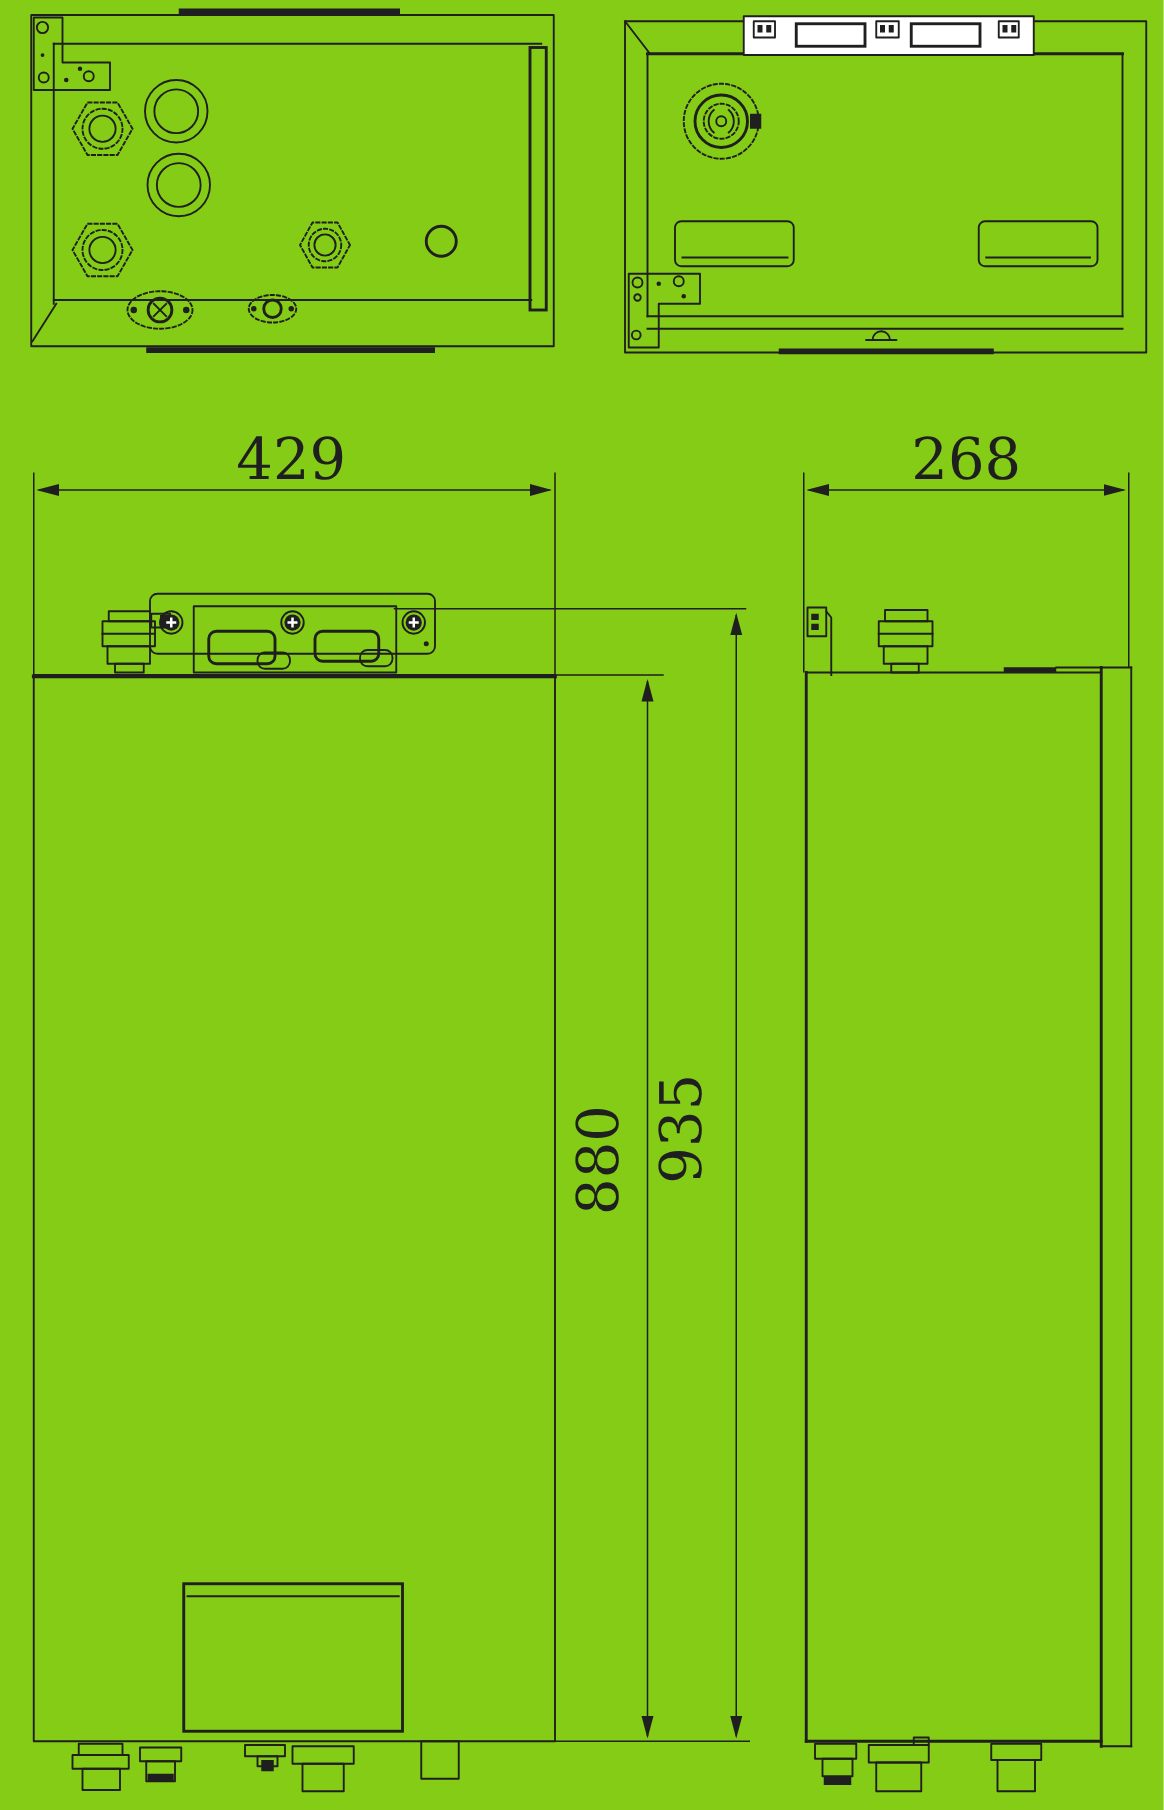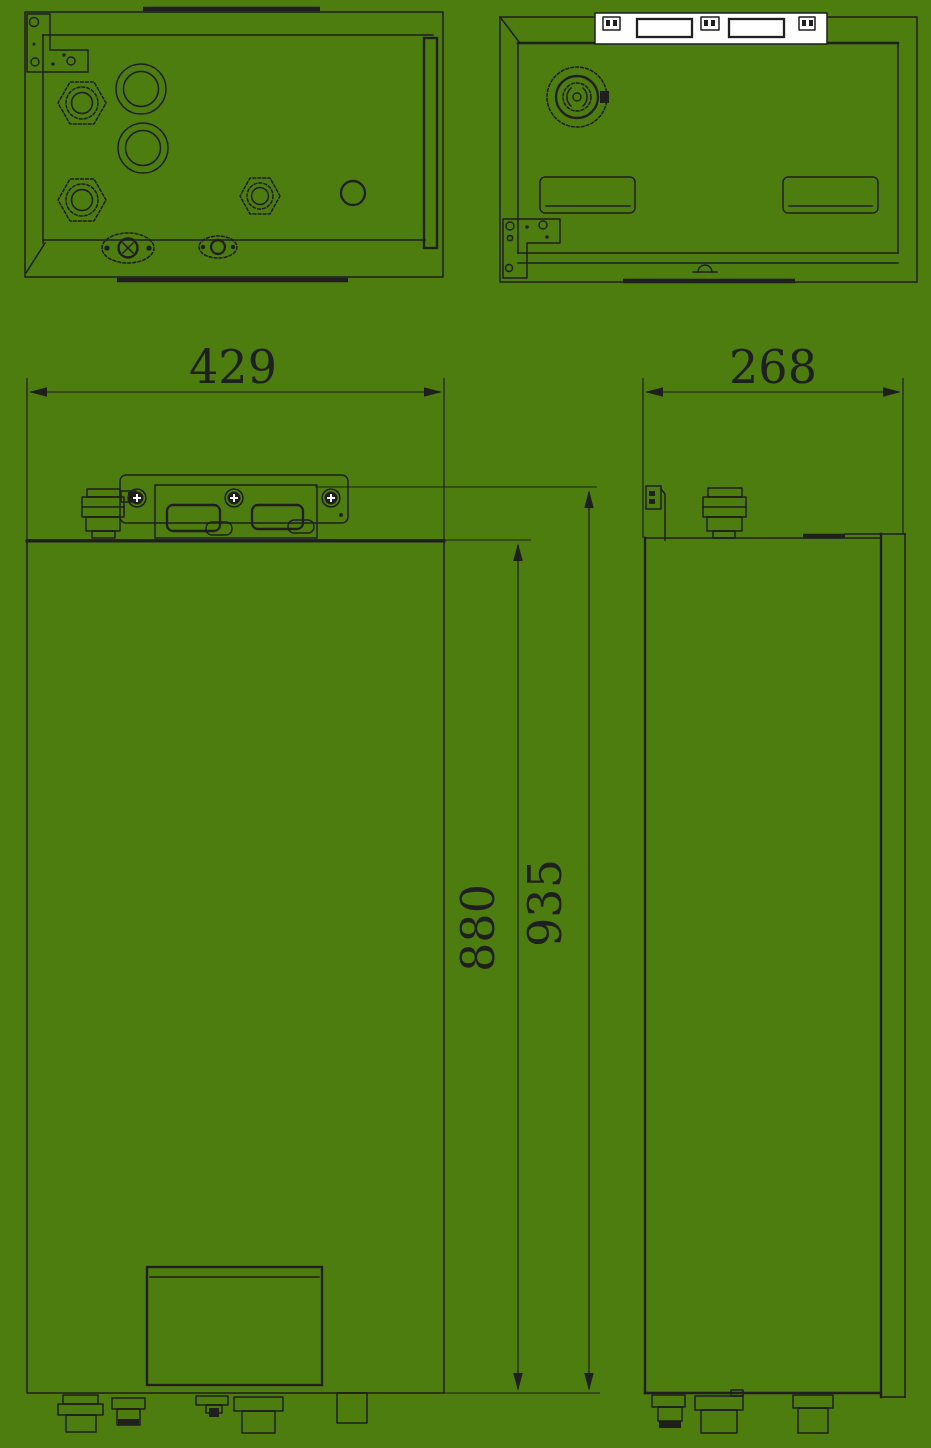--- a/index.html
+++ b/index.html
@@ -1,16 +1,16 @@
 <!DOCTYPE html>
 <html><head>
 <meta charset="utf-8">
 <style>
   html,body{margin:0;padding:0;background:#ffffff;}
-  .canvas{position:relative;width:931px;height:1448px;background:#4d7c0f;overflow:hidden;
+  .canvas{position:relative;width:931px;height:1448px;background:#84cc16;overflow:hidden;
           font-family:"DejaVu Serif", serif;}
   svg{position:absolute;left:0;top:0;}
   
   .ln  {fill:none;stroke:#1f1f1f;stroke-width:1.5;stroke-linecap:square;stroke-linejoin:round;}
   .ln2 {fill:none;stroke:#1f1f1f;stroke-width:2.3;stroke-linecap:square;}
   .ln3 {fill:none;stroke:#1f1f1f;stroke-width:3;stroke-linecap:square;}
   .thk {fill:none;stroke:#1f1f1f;stroke-width:4.6;stroke-linecap:butt;}
   .dsh {stroke-dasharray:2.6 2.4;}
   .fil {fill:#1f1f1f;stroke:none;}
   .wfil{fill:#ffffff;}

